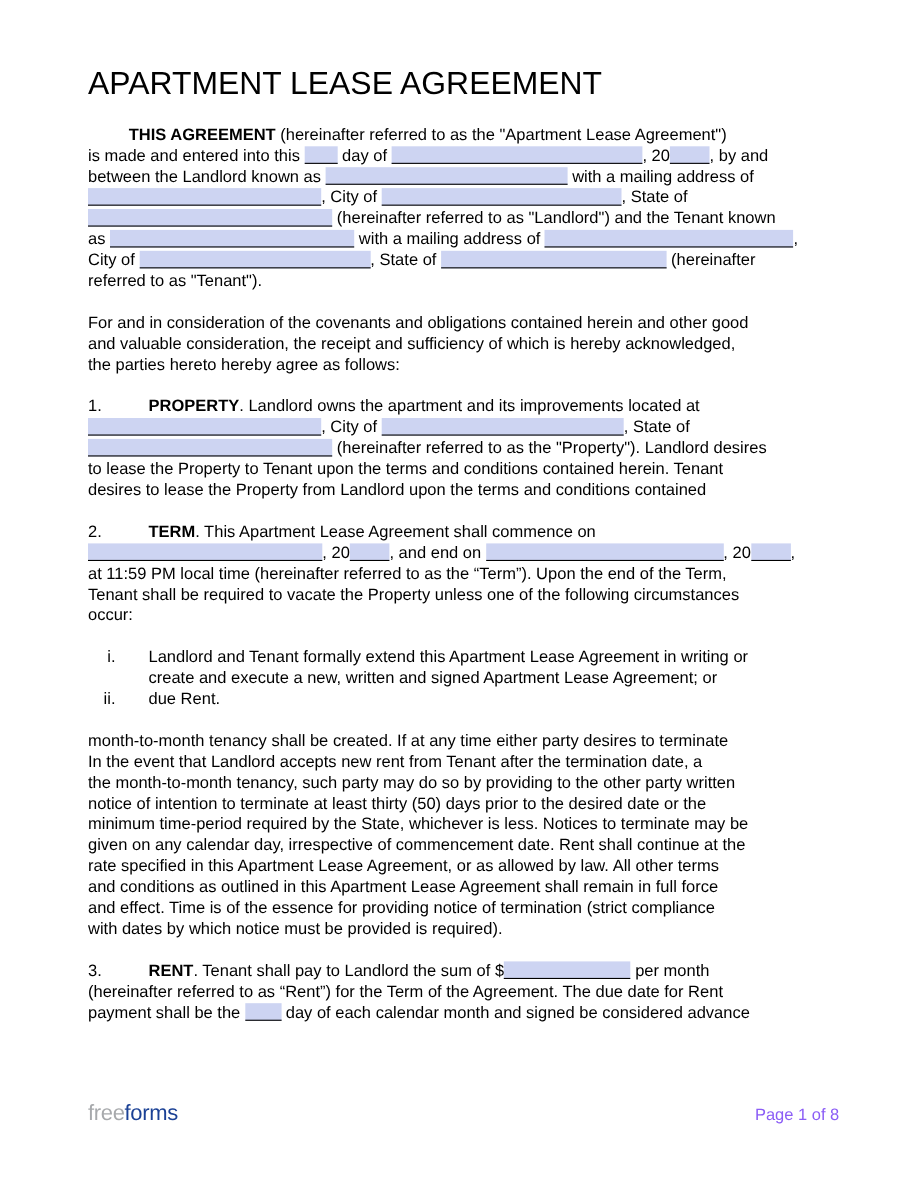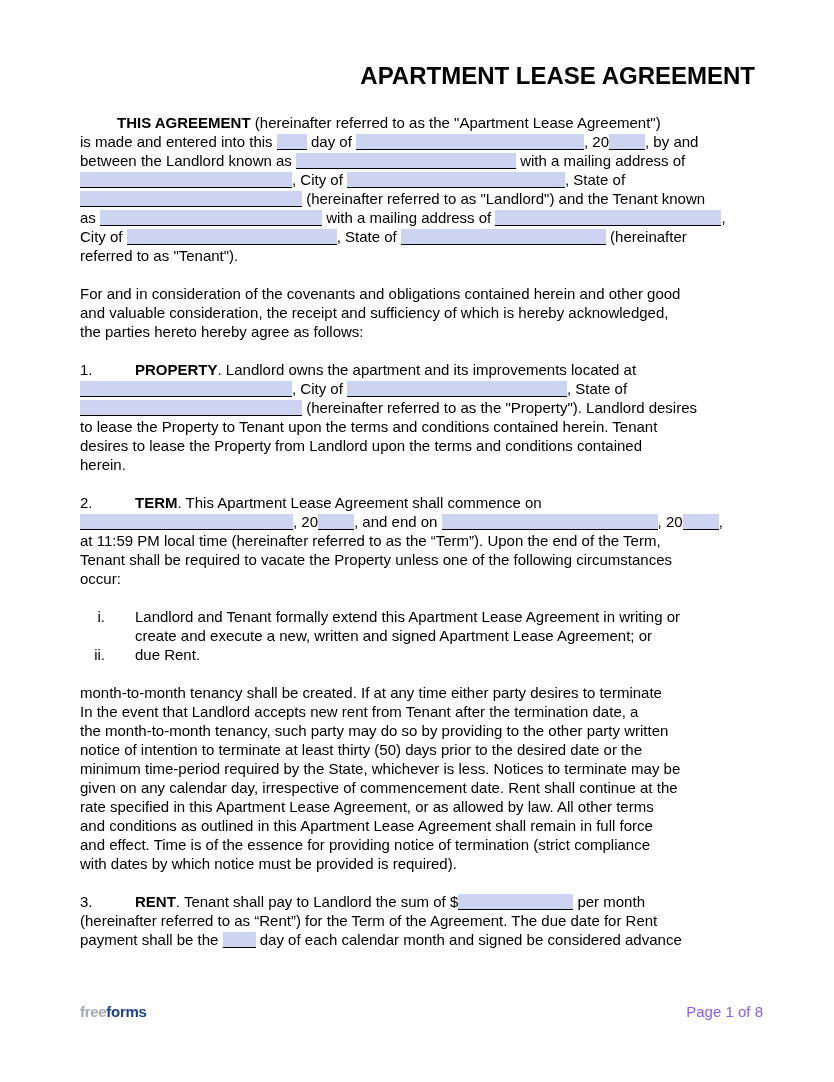--- a/index.html
+++ b/index.html
@@ -17,24 +17,24 @@
     color: #000000;
     overflow: hidden;
   }
   .page-content {
     position: absolute;
     left: 80px;
     top: 62px;
     width: 675px;
   }
   .doc-title {
-    font-size: 24px;
+    font-size: 29px;
     line-height: 28px;
-    font-weight: bold;
-    text-align: right;
+    font-weight: normal;
+    text-align: left;
     margin: 0 0 23px 0;
     white-space: nowrap;
   }
   .block { margin-bottom: 19px; }
   .block:last-child { margin-bottom: 0; }
   .line {
     height: 19px;
     white-space: nowrap;
   }
   .bold { font-weight: bold; }
@@ -62,22 +62,22 @@
   .page-footer {
     position: absolute;
     left: 80px;
     top: 1000px;
     width: 683px;
     display: flex;
     justify-content: space-between;
     align-items: baseline;
   }
   .logo {
-    font-size: 15px;
-    font-weight: bold;
+    font-size: 20px;
+    font-weight: normal;
     letter-spacing: -0.3px;
     line-height: 24px;
   }
   .logo-free { color: var(--logo-free, #a7a9ac); }
   .logo-forms { color: var(--logo-forms, #1b4195); }
   .page-label {
     font-size: 15px;
     color: #8b5cf6;
   }
 </style>
@@ -101,21 +101,20 @@
         <div class="line"><span>For and in consideration of the covenants and obligations contained herein and other good</span></div>
         <div class="line"><span>and valuable consideration, the receipt and sufficiency of which is hereby acknowledged,</span></div>
         <div class="line"><span>the parties hereto hereby agree as follows:</span></div>
       </div>
       <div class="block">
         <div class="line"><span class="numtab">1.</span><span class="bold">PROPERTY</span><span>. Landlord owns the apartment and its improvements located at</span></div>
         <div class="line"><span class="blank" style="width: 212px;"></span><span>, City of </span><span class="blank" style="width: 220px;"></span><span>, State of</span></div>
         <div class="line"><span class="blank" style="width: 222px;"></span><span> (hereinafter referred to as the "Property"). Landlord desires</span></div>
         <div class="line"><span>to lease the Property to Tenant upon the terms and conditions contained herein. Tenant</span></div>
         <div class="line"><span>desires to lease the Property from Landlord upon the terms and conditions contained</span></div>
-        <div class="line"><span>herein.</span></div>
       </div>
       <div class="block">
         <div class="line"><span class="numtab">2.</span><span class="bold">TERM</span><span>. This Apartment Lease Agreement shall commence on</span></div>
         <div class="line"><span class="blank" style="width: 213px;"></span><span>, 20</span><span class="blank" style="width: 36px;"></span><span>, and end on </span><span class="blank" style="width: 216px;"></span><span>, 20</span><span class="blank" style="width: 36px;"></span><span>,</span></div>
         <div class="line"><span>at 11:59 PM local time (hereinafter referred to as the “Term”). Upon the end of the Term,</span></div>
         <div class="line"><span>Tenant shall be required to vacate the Property unless one of the following circumstances</span></div>
         <div class="line"><span>occur:</span></div>
       </div>
       <div class="block">
         <div class="li">

